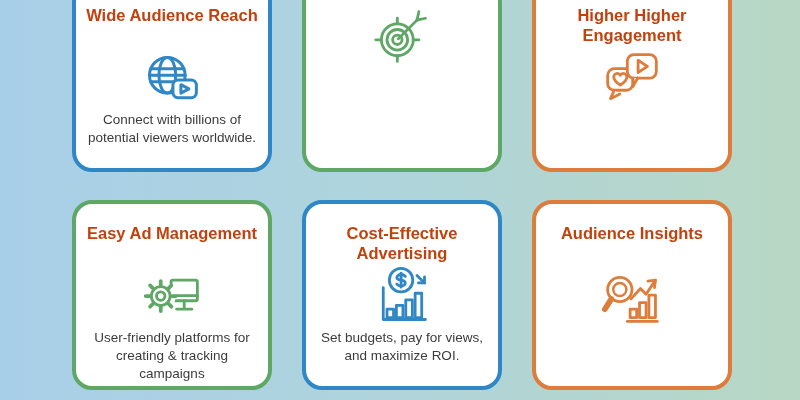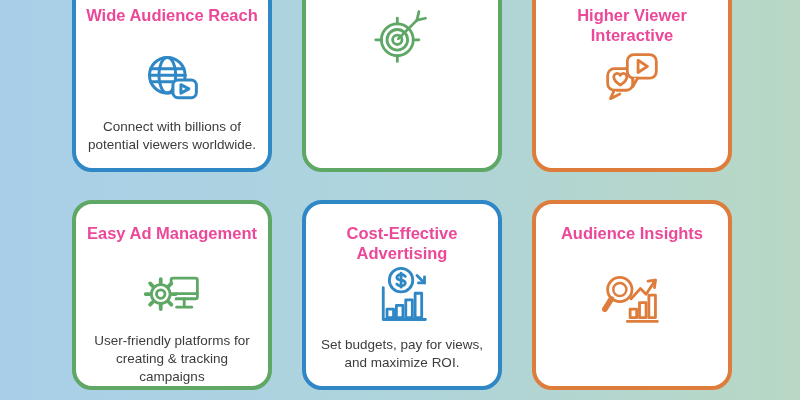--- a/index.html
+++ b/index.html
@@ -26,34 +26,33 @@
     padding: 19px 8px 0;
     display: flex;
     flex-direction: column;
     align-items: center;
     text-align: center;
   }
   .card-title {
     font-weight: bold;
     font-size: 16.5px;
     line-height: 1.22;
-    color: #ec4899;
+    color: #c2410c;
     min-height: 42px;
     max-width: 178px;
   }
   .card-icon {
     height: 64px;
     display: flex;
     align-items: center;
     justify-content: center;
     color: var(--accent, #888);
   }
   .card-icon svg { display: block; }
   .card-desc {
-    margin-top: 7px;
     font-size: 13.5px;
     line-height: 1.33;
     color: #3c3c3c;
     max-width: 180px;
   }
 </style>
 </head>
 <body>
 
 <div class="cards-grid">
@@ -85,21 +84,21 @@
         <line x1="4" y1="35" x2="10" y2="35"></line>
         <line x1="44" y1="35" x2="50" y2="35"></line>
         <line x1="28" y1="34" x2="48" y2="14"></line>
         <path d="M48 14 L50 5"></path>
         <path d="M48 14 L57 12"></path>
       </svg>
     </div>
   </div>
 
   <div class="card" style="--accent: #de7c3b;">
-    <div class="card-title">Higher Viewer Interactive</div>
+    <div class="card-title">Higher Higher Engagement</div>
     <div class="card-icon">
       <svg width="60" height="58" viewBox="0 0 64 62" fill="none" stroke="currentColor" stroke-width="3" stroke-linecap="round" stroke-linejoin="round">
         <rect x="6" y="20" width="27" height="23" rx="7"></rect>
         <path d="M13 43 L9 52 L19 47" fill="#fff"></path>
         <path d="M19.5 37.5 c-4.2 -2.7 -7 -5.4 -7 -8.6 c0 -2.1 1.7 -3.9 3.8 -3.9 c1.4 0 2.6 0.8 3.2 2 c0.6 -1.2 1.8 -2 3.2 -2 c2.1 0 3.8 1.8 3.8 3.9 c0 3.2 -2.8 5.9 -7 8.6 z"></path>
         <rect x="27" y="5" width="31" height="25" rx="7" fill="#fff"></rect>
         <path d="M38 30 L33 39 L33 30" fill="#fff"></path>
         <path d="M38.5 11 L48.5 17.5 L38.5 24 Z"></path>
       </svg>
     </div>

